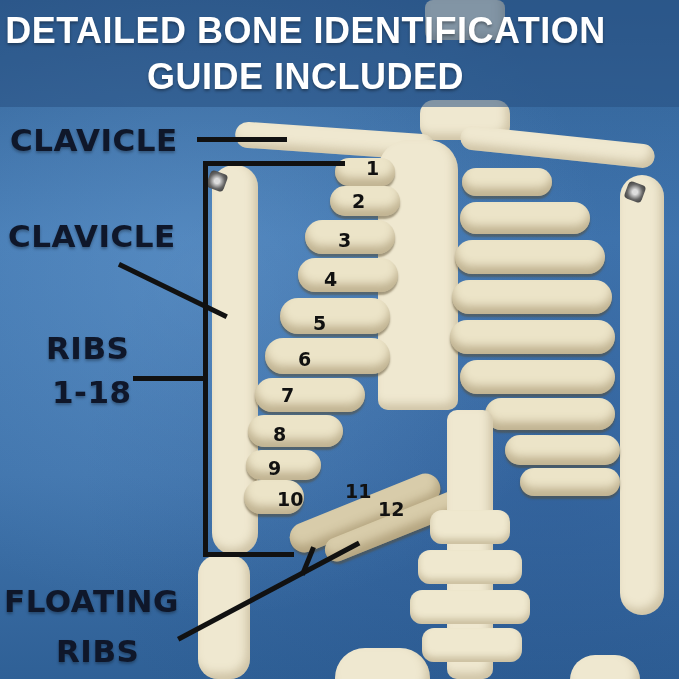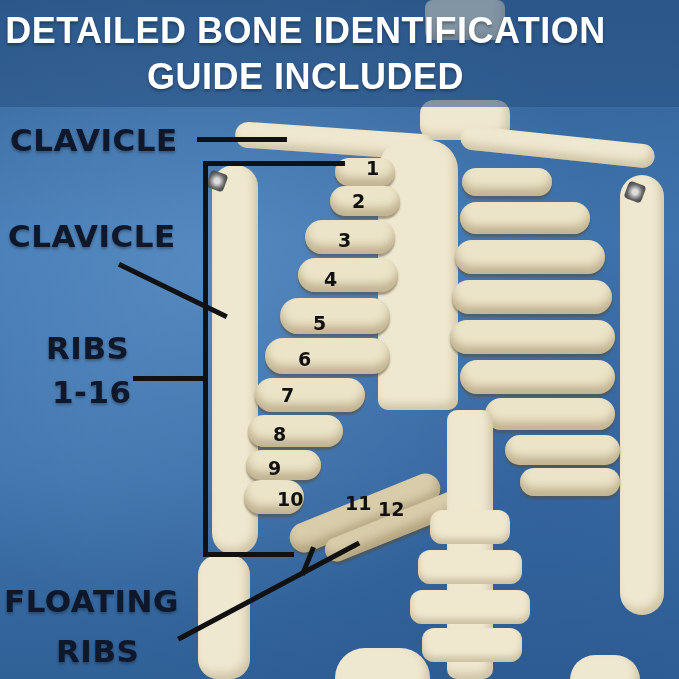--- a/index.html
+++ b/index.html
@@ -88,21 +88,21 @@
   <div class="bone" style="left:570px;top:655px;width:70px;height:50px;border-radius:40px;"></div>
 </div>
 
 <div class="banner"></div>
 <div class="title t1">DETAILED BONE IDENTIFICATION</div>
 <div class="title t2">GUIDE INCLUDED</div>
 
 <div class="label" style="left:10px;top:122px;font-size:31px;">CLAVICLE</div>
 <div class="label" style="left:8px;top:218px;font-size:31px;">CLAVICLE</div>
 <div class="label" style="left:46px;top:330px;font-size:31px;">RIBS</div>
-<div class="label" style="left:52px;top:374px;font-size:31px;">1-16</div>
+<div class="label" style="left:52px;top:374px;font-size:31px;">1-18</div>
 <div class="label" style="left:4px;top:583px;font-size:31px;text-align:center;">FLOATING</div>
 <div class="label" style="left:56px;top:633px;font-size:31px;">RIBS</div>
 
 <div class="line" style="left:197px;top:137px;width:90px;height:5px;"></div>
 <div class="line" style="left:203px;top:161px;width:142px;height:5px;"></div>
 <div class="line" style="left:203px;top:161px;width:5px;height:396px;"></div>
 <div class="line" style="left:203px;top:552px;width:91px;height:5px;"></div>
 <div class="line" style="left:133px;top:376px;width:72px;height:5px;"></div>
 <div class="line" style="left:120px;top:262px;width:120px;height:5px;transform-origin:0 0;transform:rotate(26deg);"></div>
 <div class="line" style="left:177px;top:637px;width:205px;height:5px;transform-origin:0 0;transform:rotate(-28deg);"></div>
@@ -111,14 +111,14 @@
 <div class="num" style="left:366px;top:157px;">1</div>
 <div class="num" style="left:352px;top:190px;">2</div>
 <div class="num" style="left:338px;top:229px;">3</div>
 <div class="num" style="left:324px;top:268px;">4</div>
 <div class="num" style="left:313px;top:312px;">5</div>
 <div class="num" style="left:298px;top:348px;">6</div>
 <div class="num" style="left:281px;top:384px;">7</div>
 <div class="num" style="left:273px;top:423px;">8</div>
 <div class="num" style="left:268px;top:457px;">9</div>
 <div class="num" style="left:257px;top:488px;margin-left:20px;">10</div>
-<div class="num" style="left:345px;top:492px;">11</div>
+<div class="num" style="left:345px;top:480px;">11</div>
 <div class="num" style="left:378px;top:498px;text-align:right;">12</div>
 
 </body></html>

